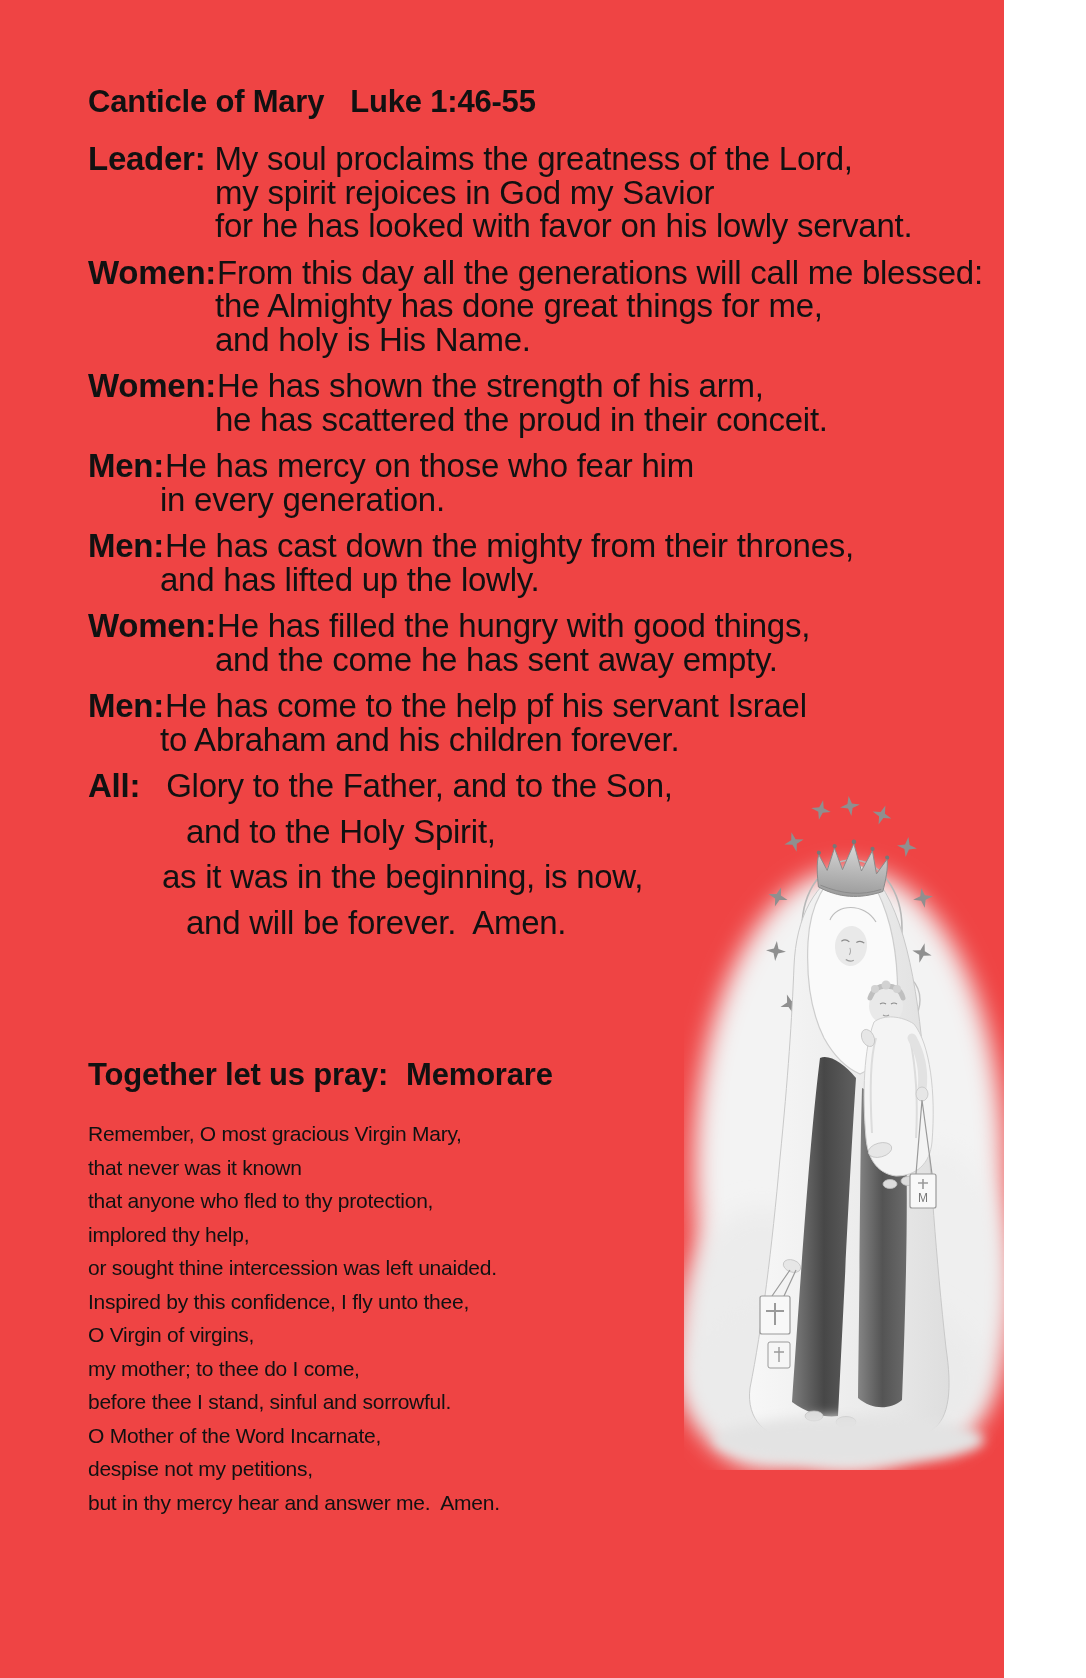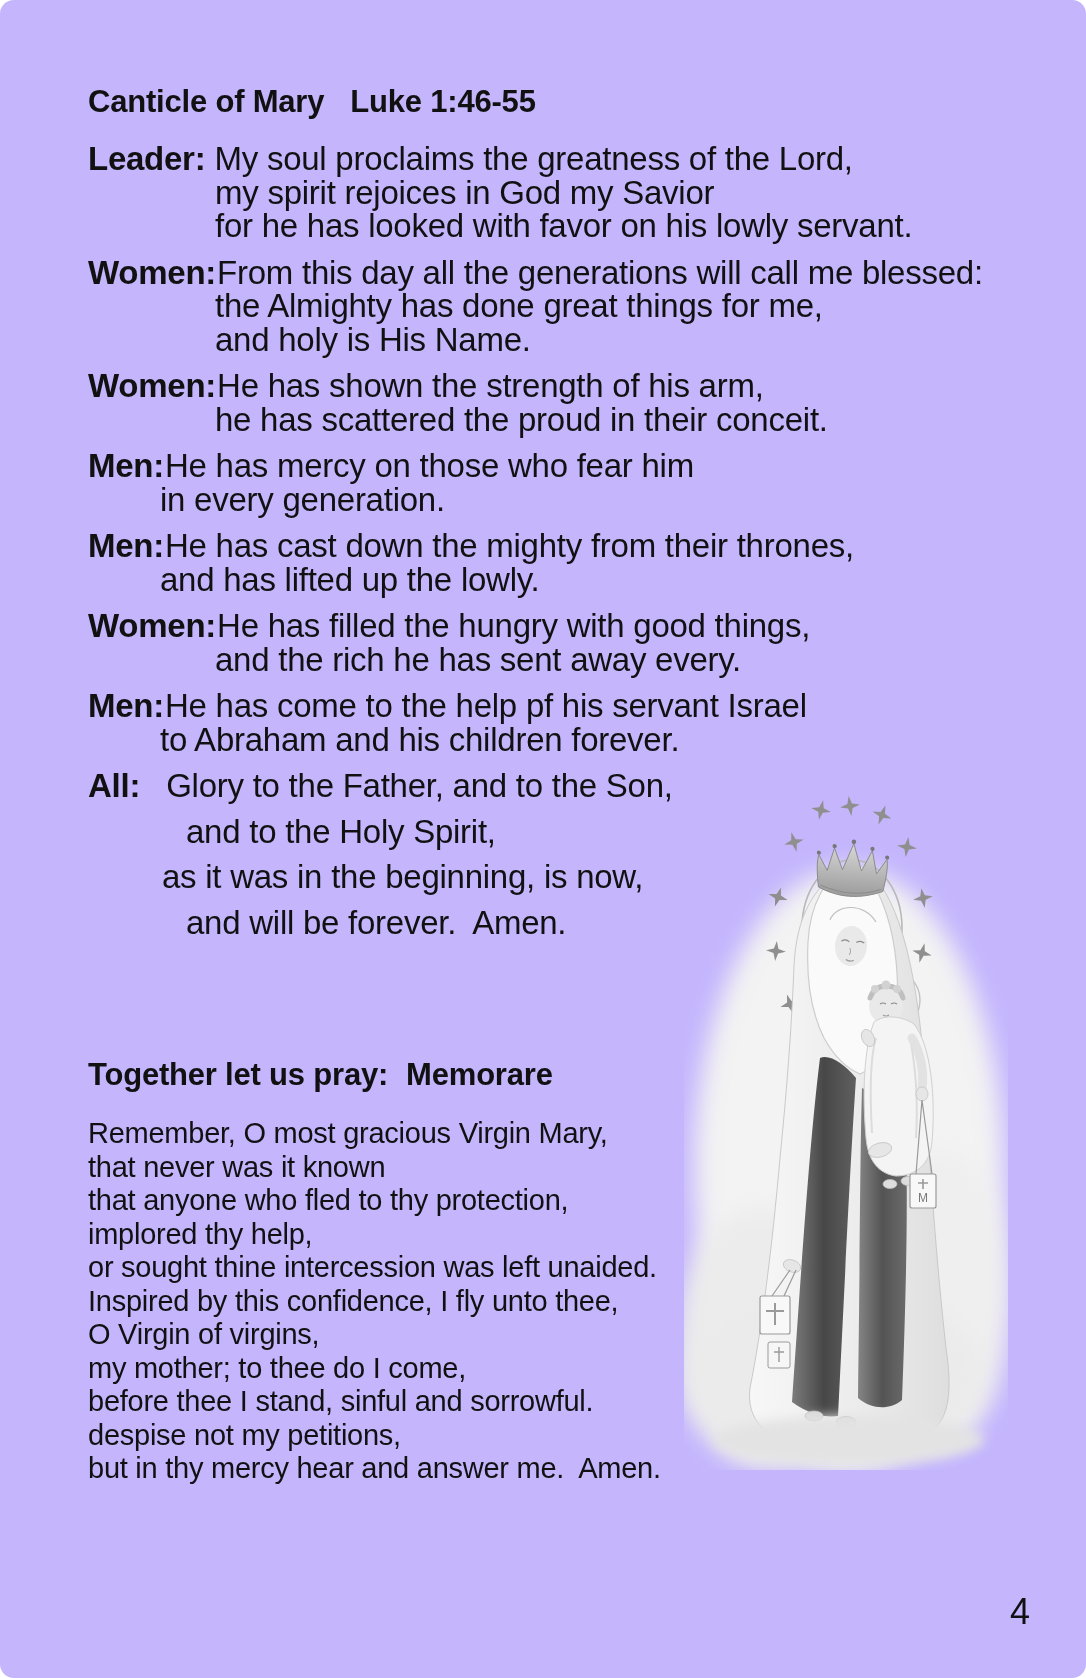--- a/index.html
+++ b/index.html
@@ -1,43 +1,42 @@
 <!DOCTYPE html>
 <html><head>
 <meta charset="utf-8">
 <style>
   html,body { margin:0; padding:0; background:#ffffff; }
   .page {
     position:relative;
-    width:1086px; height:1678px;
-    background:#c4b5fd;
+    width:1004px; height:1678px;
+    background:#ef4444;
     color:#111111;
     font-family:"Liberation Sans","DejaVu Sans",sans-serif;
     overflow:hidden;
-    border-radius:14px;
   }
   .content { position:absolute; left:88px; top:84px; width:940px; z-index:2; }
 
   .heading { font-size:31px; font-weight:bold; line-height:36px; margin:0 0 22px 0; letter-spacing:-0.2px; }
   .heading .ref { margin-left:26px; }
 
   .verse { font-size:33px; line-height:33.5px; margin:0 0 13px 0; letter-spacing:-0.25px; }
   .vline { white-space:pre-wrap; }
   .speaker { font-weight:bold; }
   .v-leader .speaker { margin-right:9px; }
   .v-women .speaker, .v-men .speaker { margin-right:1px; }
   .v-all .speaker { margin-right:26px; }
   .v-leader .cont, .v-women .cont { padding-left:127px; }
   .v-men .cont { padding-left:72px; }
   .v-all .cont { padding-left:74px;margin-top:12px; }
   .v-all .cont.extra { padding-left:98px; }
 
   .memorare-heading { font-size:31px; font-weight:bold; line-height:36px; margin:118px 0 24px 0; letter-spacing:-0.2px; }
   .memorare-heading .mem-title { margin-left:18px; }
-  .mline { font-size:29px; line-height:33.5px; letter-spacing:-0.25px; white-space:pre-wrap; }
+  .mline { font-size:21px; line-height:33.5px; letter-spacing:-0.25px; white-space:pre-wrap; }
 
   .illustration { position:absolute; left:684px; top:738px; width:324px; height:732px; z-index:1; }
 
   .page-number { position:absolute; left:1010px; top:1592px; font-size:36px; line-height:40px; z-index:2; }
 </style>
 </head>
 <body>
 
 <div class="page">
 
@@ -67,21 +66,21 @@
       <div class="vline cont">in every generation.</div>
     </div>
 
     <div class="verse v-men">
       <div class="vline"><span class="speaker">Men:</span><span class="text">He has cast down the mighty from their thrones,</span></div>
       <div class="vline cont">and has lifted up the lowly.</div>
     </div>
 
     <div class="verse v-women">
       <div class="vline"><span class="speaker">Women:</span><span class="text">He has filled the hungry with good things,</span></div>
-      <div class="vline cont">and the rich he has sent away every.</div>
+      <div class="vline cont">and the come he has sent away empty.</div>
     </div>
 
     <div class="verse v-men">
       <div class="vline"><span class="speaker">Men:</span><span class="text">He has come to the help pf his servant Israel</span></div>
       <div class="vline cont">to Abraham and his children forever.</div>
     </div>
 
     <div class="verse v-all">
       <div class="vline"><span class="speaker">All:</span><span class="text">Glory to the Father, and to the Son,</span></div>
       <div class="vline cont extra">and to the Holy Spirit,</div>
@@ -94,20 +93,21 @@
     <div class="memorare">
       <div class="mline">Remember, O most gracious Virgin Mary,</div>
       <div class="mline">that never was it known</div>
       <div class="mline">that anyone who fled to thy protection,</div>
       <div class="mline">implored thy help,</div>
       <div class="mline">or sought thine intercession was left unaided.</div>
       <div class="mline">Inspired by this confidence, I fly unto thee,</div>
       <div class="mline">O Virgin of virgins,</div>
       <div class="mline">my mother; to thee do I come,</div>
       <div class="mline">before thee I stand, sinful and sorrowful.</div>
+      <div class="mline">O Mother of the Word Incarnate,</div>
       <div class="mline">despise not my petitions,</div>
       <div class="mline">but in thy mercy hear and answer me.  Amen.</div>
     </div>
 
   </div>
 
   <svg class="illustration" viewBox="0 0 324 732" xmlns="http://www.w3.org/2000/svg" aria-hidden="true">
     <defs>
       <filter id="soft" x="-60%" y="-60%" width="220%" height="220%">
           <feGaussianBlur stdDeviation="12"></feGaussianBlur>

